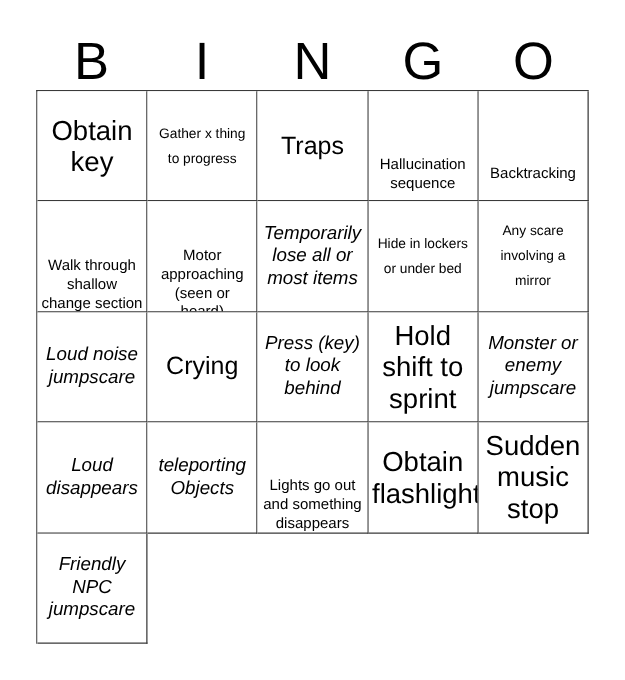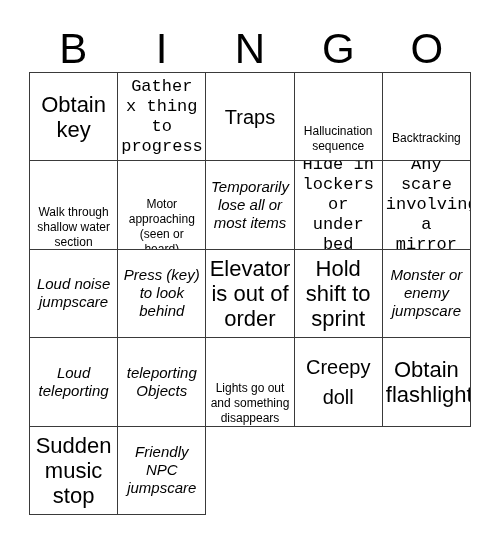--- a/index.html
+++ b/index.html
@@ -67,21 +67,21 @@
   .cell-text {
     display: block;
     width: 100%;
     text-align: center;
     color: #000000;
     font-family: "Liberation Sans", sans-serif;
   }
   
   .fs-xl .cell-text { font-size: 20px; line-height: 30px; }
   .fs-lg .cell-text { font-size: 22px; line-height: 25px; }
-  .fs-md .cell-text { font-size: 17px; line-height: 20px; font-family: Liberation Mono, monospace; }
+  .fs-md .cell-text { font-size: 11px; line-height: 20px; }
   .fs-sm .cell-text { font-size: 15px; line-height: 18px; font-style: italic; }
   .fs-xs .cell-text { font-size: 12px; line-height: 15px; margin-top: 44px; }
 </style>
 </head>
 <body>
 
 <div id="bingo-card">
 
   <div id="header-row">
     <div class="header-letter">B</div>
@@ -101,60 +101,57 @@
       <div class="cell fs-xl">
         <span class="cell-text">Traps</span>
       </div>
       <div class="cell fs-xs">
         <span class="cell-text">Hallucination sequence</span>
       </div>
       <div class="cell fs-xs">
         <span class="cell-text">Backtracking</span>
       </div>
       <div class="cell fs-xs">
-        <span class="cell-text">Walk through shallow water section</span>
+        <span class="cell-text">Walk through shallow change section</span>
       </div>
       <div class="cell fs-xs">
         <span class="cell-text">Motor approaching (seen or heard)</span>
       </div>
       <div class="cell fs-sm">
         <span class="cell-text">Temporarily lose all or most items</span>
       </div>
       <div class="cell fs-md">
         <span class="cell-text">Hide in lockers or under bed</span>
       </div>
       <div class="cell fs-md">
         <span class="cell-text">Any scare involving a mirror</span>
       </div>
       <div class="cell fs-sm">
         <span class="cell-text">Loud noise jumpscare</span>
       </div>
+      <div class="cell fs-xl">
+        <span class="cell-text">Crying</span>
+      </div>
       <div class="cell fs-sm">
         <span class="cell-text">Press (key) to look behind</span>
-      </div>
-      <div class="cell fs-lg">
-        <span class="cell-text">Elevator is out of order</span>
       </div>
       <div class="cell fs-lg">
         <span class="cell-text">Hold shift to sprint</span>
       </div>
       <div class="cell fs-sm">
         <span class="cell-text">Monster or enemy jumpscare</span>
       </div>
       <div class="cell fs-sm">
-        <span class="cell-text">Loud teleporting</span>
+        <span class="cell-text">Loud disappears</span>
       </div>
       <div class="cell fs-sm">
         <span class="cell-text">teleporting Objects</span>
       </div>
       <div class="cell fs-xs">
         <span class="cell-text">Lights go out and something disappears</span>
-      </div>
-      <div class="cell fs-xl">
-        <span class="cell-text">Creepy doll</span>
       </div>
       <div class="cell fs-lg">
         <span class="cell-text">Obtain flashlight</span>
       </div>
       <div class="cell fs-lg">
         <span class="cell-text">Sudden music stop</span>
       </div>
       <div class="cell fs-sm">
         <span class="cell-text">Friendly NPC jumpscare</span>
       </div>

